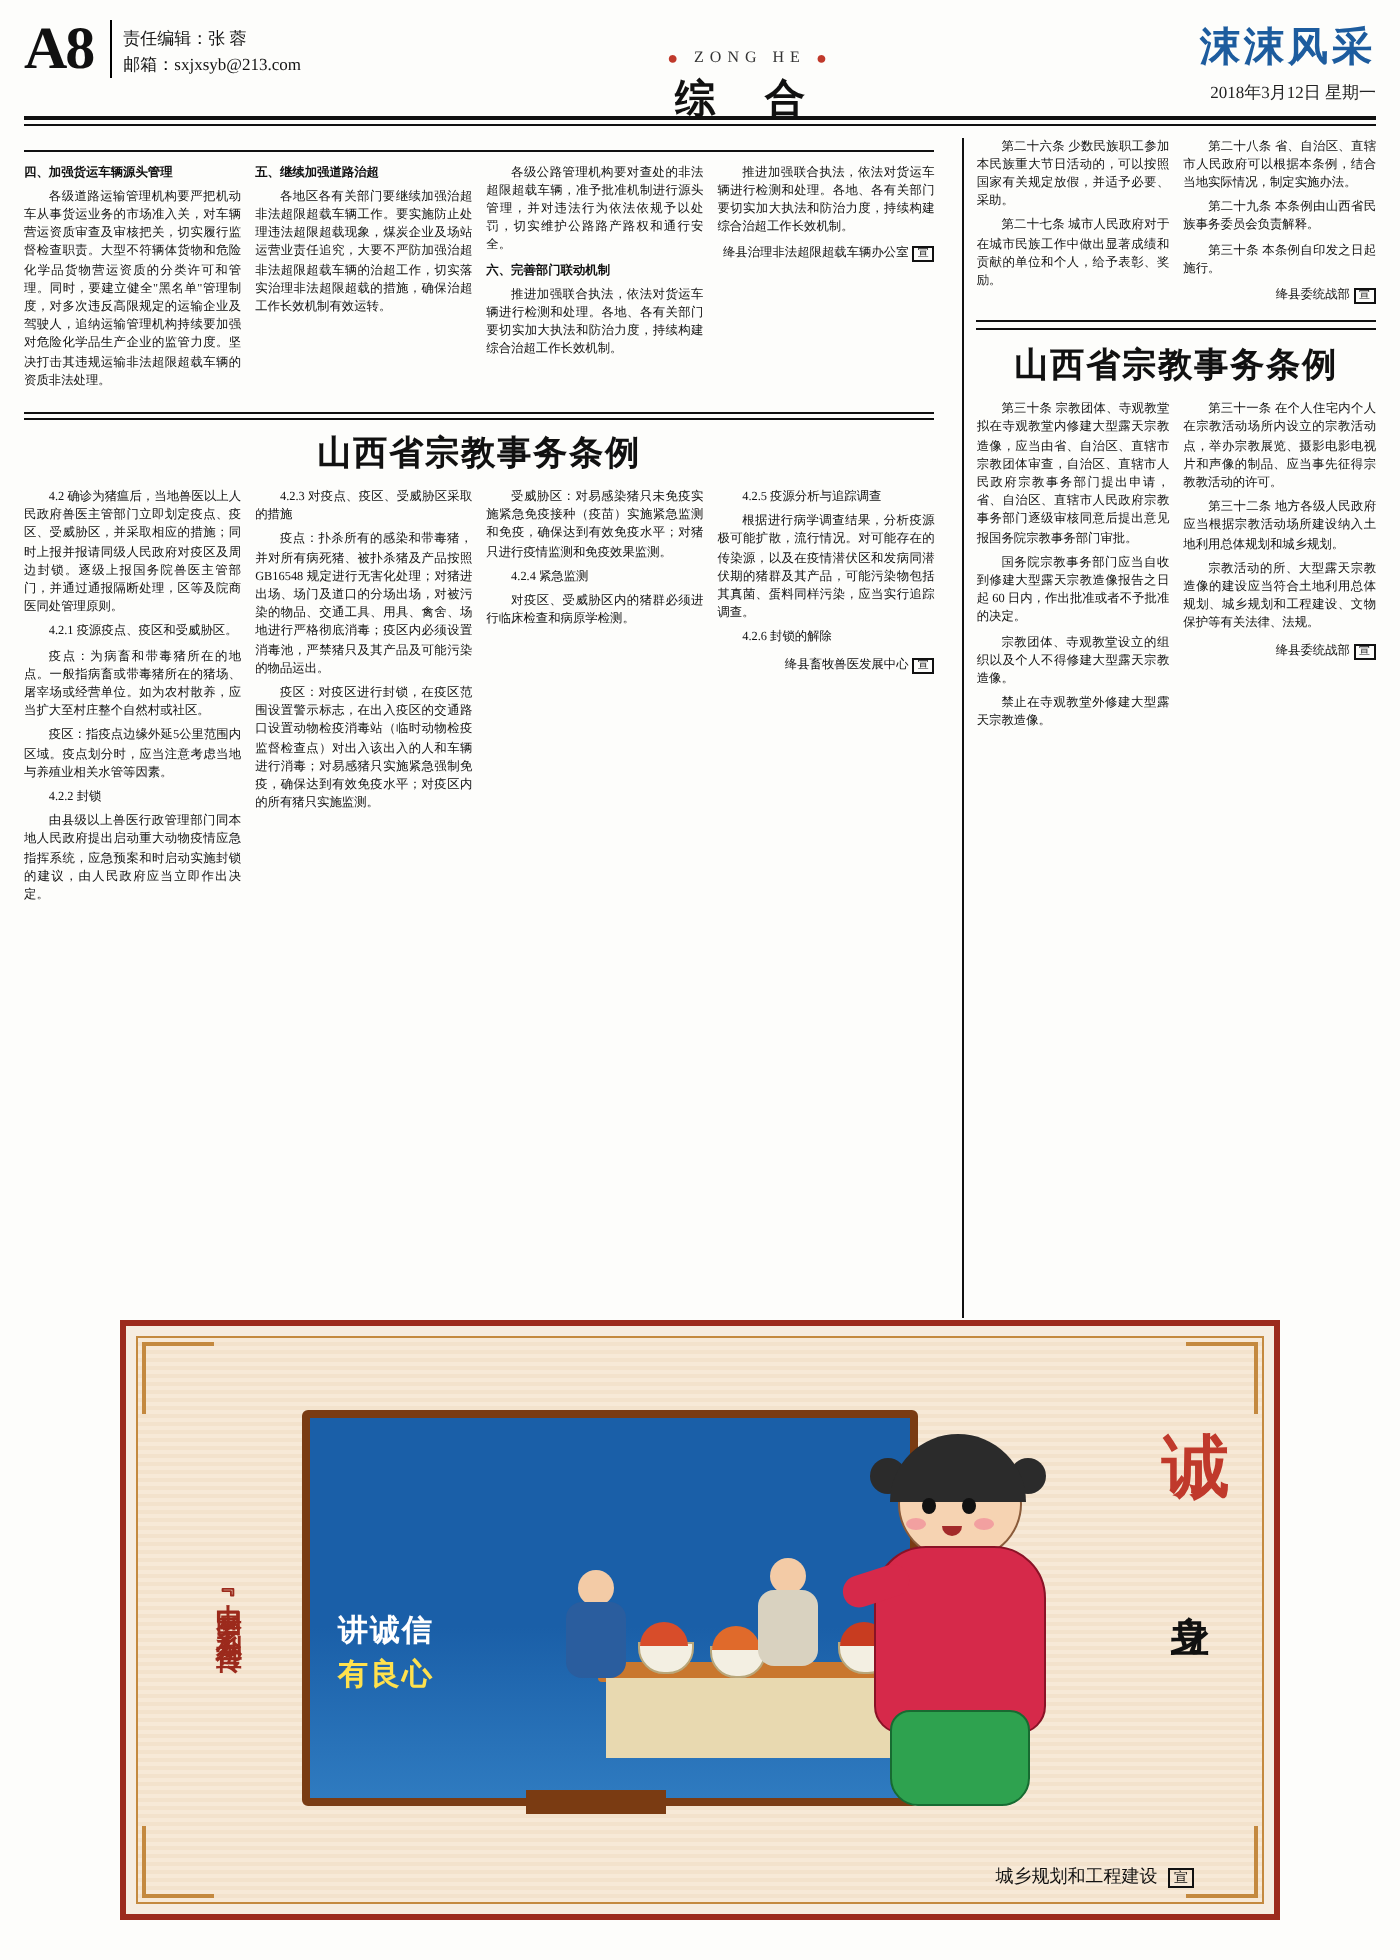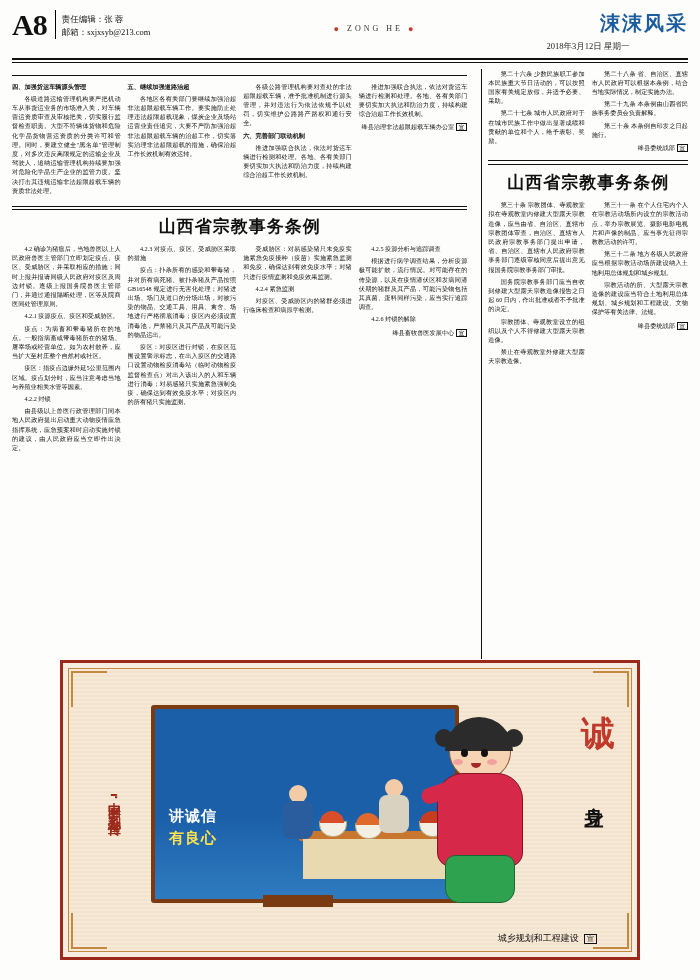--- a/index.html
+++ b/index.html
@@ -21,21 +21,21 @@
     font-size:30px;font-weight:bold;line-height:30px;letter-spacing:-1px;
     padding-right:8px;border-right:none;
   }
   .mh-credits{font-size:8.5px;line-height:13px;padding-top:3px;border-left:1px solid #000;padding-left:6px;}
   .mh-center{flex:1;text-align:center;position:relative;top:-2px;margin-top:16px;}
   .mh-zonghe-en{font-size:8px;letter-spacing:3px;color:#333;}
   .mh-zonghe-en .dot{color:#c0392b;font-size:9px;vertical-align:middle;}
   .mh-zonghe{font-size:20px;font-weight:bold;letter-spacing:10px;margin-top:2px;}
   .mh-right{width:200px;text-align:right;}
   .mh-brand{font-size:20px;font-weight:bold;color:#1d5c9e;letter-spacing:2px;font-family:"Liberation Serif",serif;}
-  .mh-date{font-size:8.5px;margin-top:4px;color:#222;text-align:center;}
+  .mh-date{font-size:8.5px;margin-top:4px;color:#222;}
 
   .rule-thick{height:2px;background:#111;margin-top:2px;}
   .rule-thin{height:1px;background:#111;margin-top:1.5px;}
 
   
   .cols{display:flex;margin-top:6px;height:590px;}
   .colL{width:464px;padding-right:8px;box-sizing:border-box;}
   .vdiv{width:1px;background:#111;margin:0 6px;}
   .colR{width:200px;box-sizing:border-box;}
 
@@ -139,20 +139,21 @@
         <div>责任编辑：张  蓉</div>
         <div>邮箱：sxjxsyb@213.com</div>
       </div>
     </div>
     <div class="mh-center">
       <div class="mh-zonghe-en">
         <span class="dot">●</span>
         <span>ZONG    HE</span>
         <span class="dot">●</span>
       </div>
+      <div class="mh-zonghe">综    合</div>
     </div>
     <div class="mh-right">
       <div class="mh-brand">涑涑风采</div>
       <div class="mh-date">2018年3月12日   星期一</div>
     </div>
   </div>
   <div class="rule-thick"></div>
   <div class="rule-thin"></div>
 
   <div class="cols">

